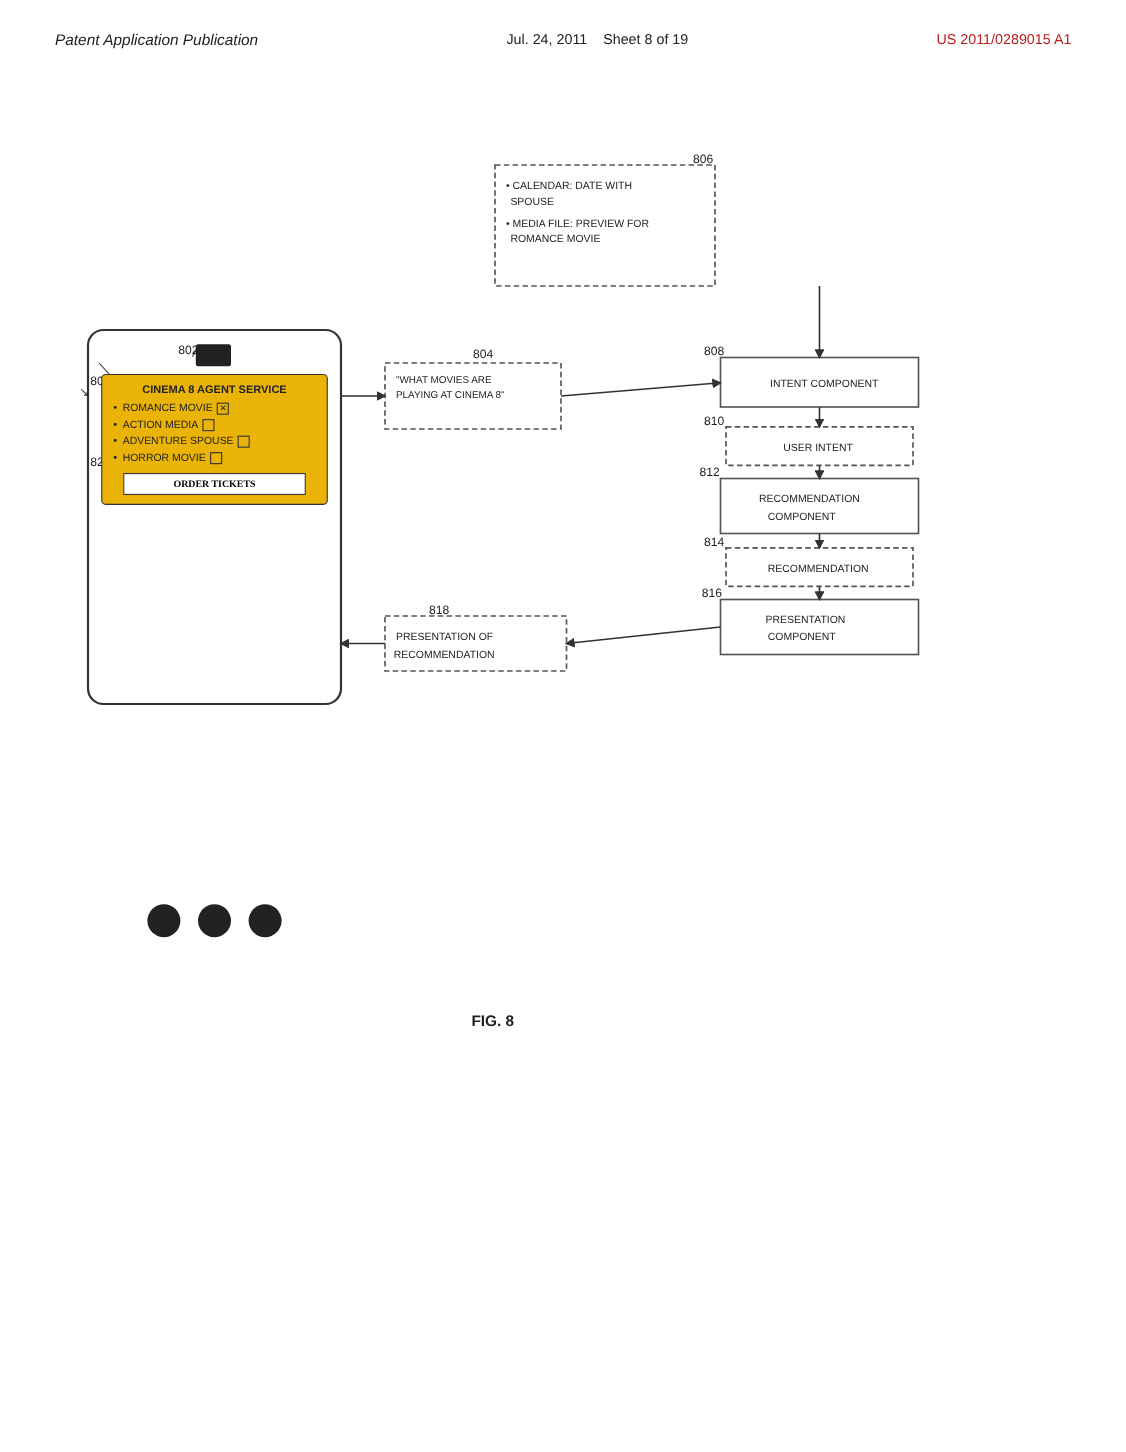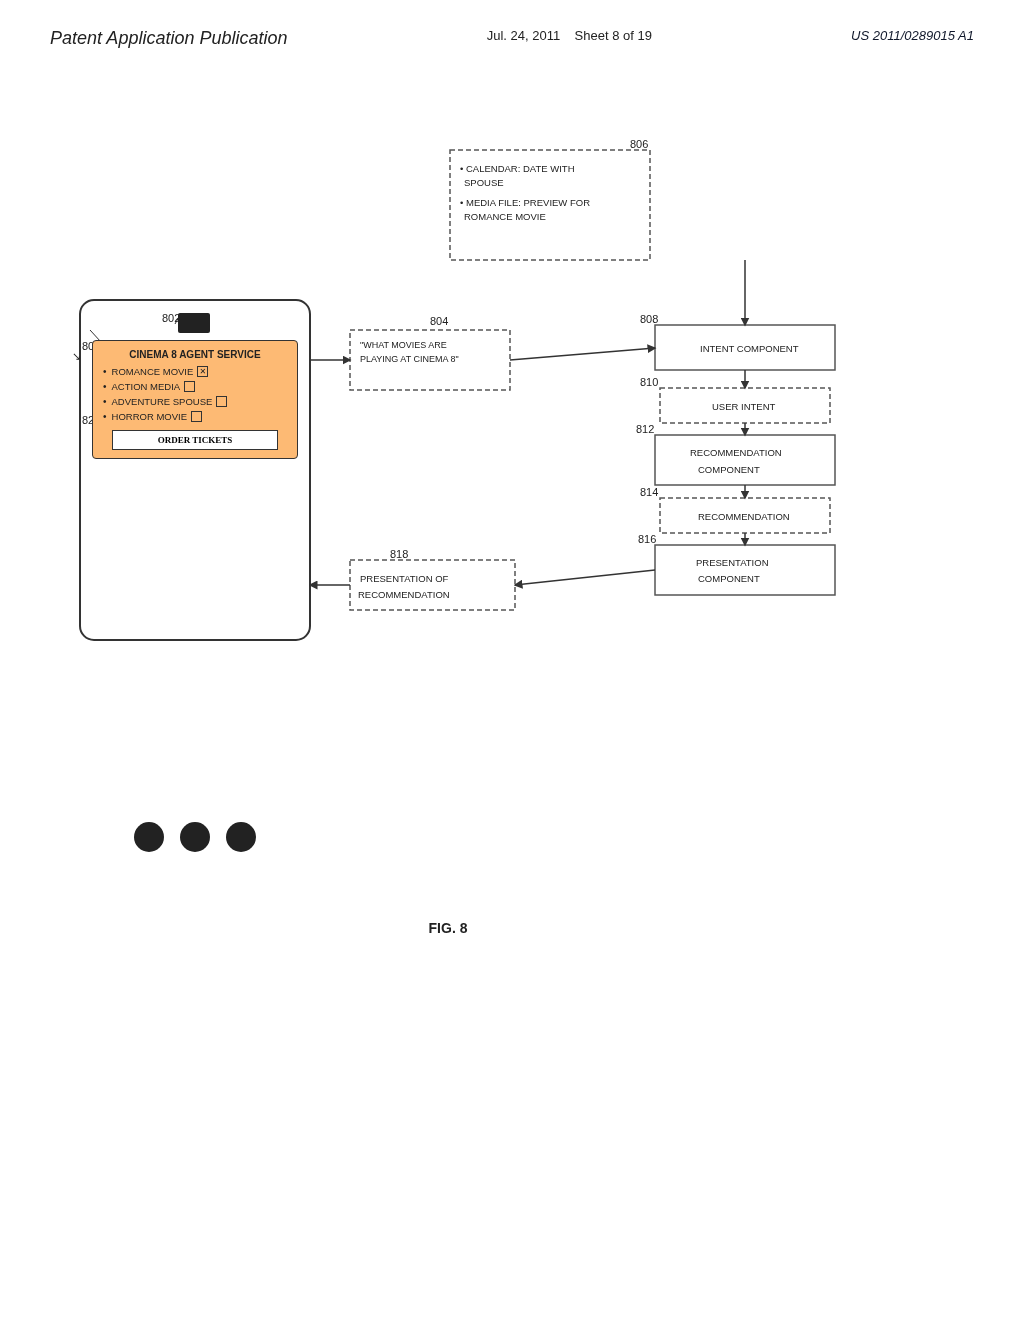--- a/index.html
+++ b/index.html
@@ -13,50 +13,49 @@
     }
 
     
     .header {
       display: flex;
       justify-content: space-between;
       align-items: flex-start;
       padding: 28px 50px 0 50px;
     }
     .header-left {
-      font-size: 18px;
+      font-size: 14px;
       font-style: italic;
       color: #222;
     }
     .header-center {
       font-size: 13px;
       color: #222;
       text-align: center;
     }
     .header-right {
       font-size: 13px;
-      color: #0f172a;
-      font-style: italic;
+      color: #b91c1c;
     }
 
     
     .diagram-area {
       position: absolute;
       top: 130px;
       left: 60px;
       width: 900px;
       height: 760px;
     }
 
     
     .cinema-box {
       position: absolute;
       border: 1.5px solid #333;
       border-radius: 4px;
-      background: #fdba74;
+      background: #eab308;
       padding: 8px 10px;
     }
 
     .cinema-title {
       font-size: 10px;
       font-weight: bold;
       color: #222;
       margin-bottom: 6px;
       text-align: center;
     }

